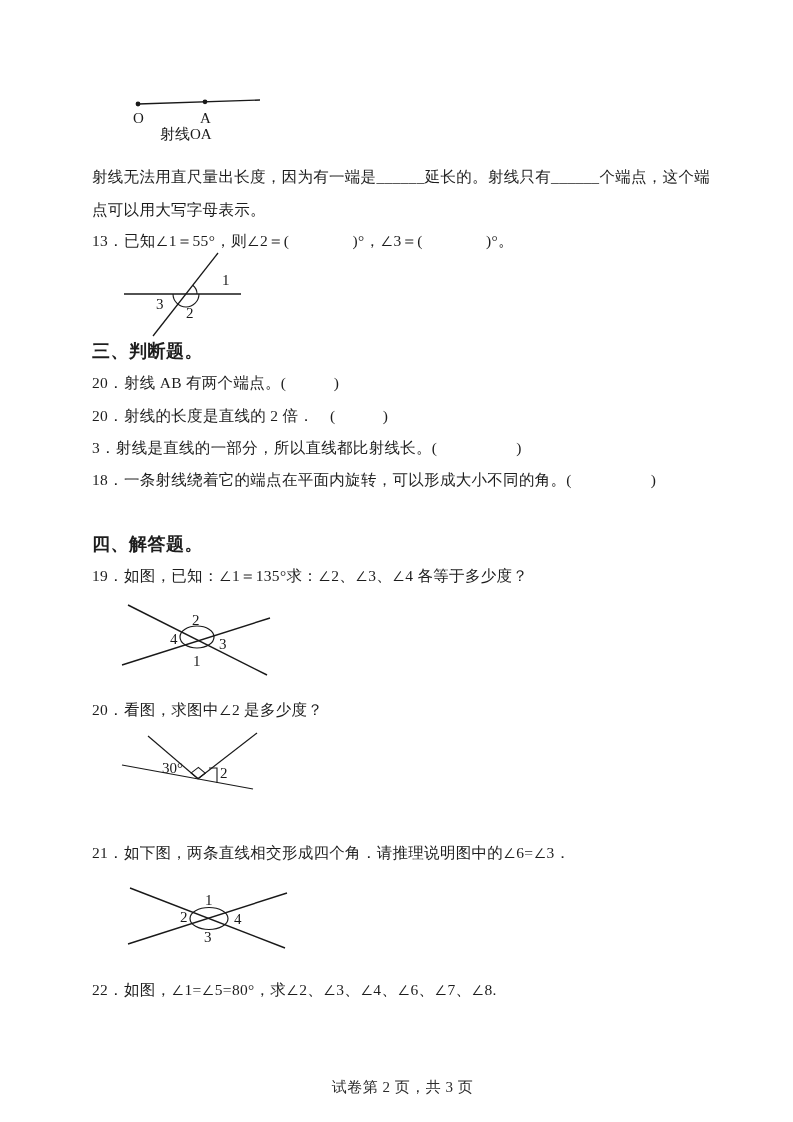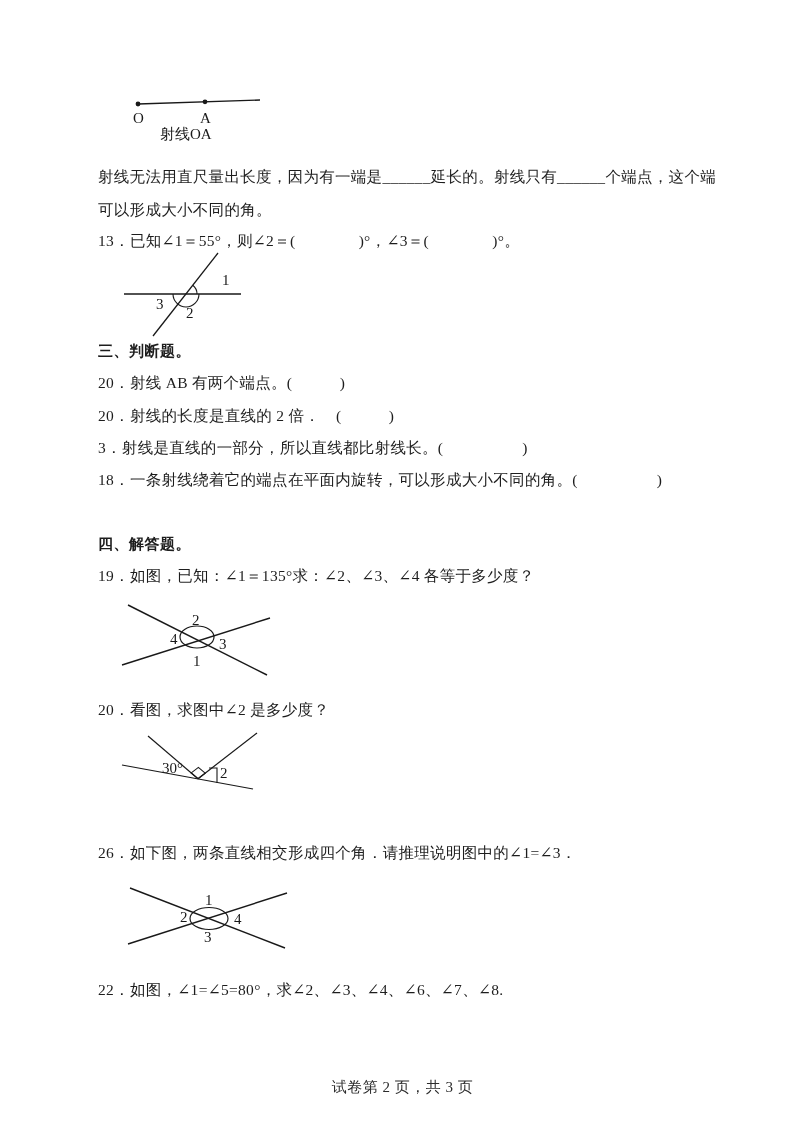--- a/index.html
+++ b/index.html
@@ -7,29 +7,30 @@
   .page {
     position:relative;
     width:793px; height:1122px;
     background:#ffffff;
     font-family:"Liberation Serif","DejaVu Serif",serif;
     color:#1d1d1d;
     overflow:hidden;
   }
   .line {
     position:absolute;
-    left:98px;
+    left:92px;
     font-size:15.5px;
     line-height:19px;
     white-space:pre;
     letter-spacing:0.3px;
+    font-family:Liberation Serif, serif;
   }
   .heading {
     font-weight:bold;
-    font-size:15px;
+    font-size:18px;
     letter-spacing:0.5px;
   }
   .fig { position:absolute; }
   .fig .stroke { stroke:#191919; fill:none; }
   .fig text {
     font-size:15px;
     fill:#191919;
     font-family:"Liberation Serif","DejaVu Serif",serif;
   }
   .fig .dot { fill:#191919; stroke:none; }
@@ -52,21 +53,21 @@
   <svg class="fig" style="left:120px; top:90px;" width="185" height="52" viewBox="0 0 185 52">
     <path class="stroke" stroke-width="1.4" d="M 18 14 L 140 10"></path>
     <circle class="dot" cx="18" cy="14" r="2.4"></circle>
     <circle class="dot" cx="85" cy="11.8" r="2.4"></circle>
     <text x="13" y="33">O</text>
     <text x="80" y="33">A</text>
     <text x="40" y="49">射线OA</text>
   </svg>
 
   <div class="line" style="top:167px">射线无法用直尺量出长度，因为有一端是______延长的。射线只有______个端点，这个端</div>
-  <div class="line" style="top:200px">可以形成大小不同的角。</div>
+  <div class="line" style="top:200px">点可以用大写字母表示。</div>
 
   <div class="line" style="top:231px">13．已知∠1＝55°，则∠2＝(　　　　)°，∠3＝(　　　　)°。</div>
 
   <svg class="fig" style="left:118px; top:247px;" width="135" height="95" viewBox="0 0 135 95">
     <path class="stroke" stroke-width="1.6" d="M 6 47 L 123 47"></path>
     <path class="stroke" stroke-width="1.3" d="M 35 89 L 100 6"></path>
     <path class="stroke" stroke-width="1.1" d="M 79 47 A 11 11 0 0 0 74.8 38.3"></path>
     <path class="stroke" stroke-width="1.1" d="M 55 47 A 13 13 0 0 0 81 47"></path>
     <text x="104" y="38">1</text>
     <text x="38" y="62">3</text>
@@ -99,21 +100,21 @@
   <svg class="fig" style="left:113px; top:727px;" width="150" height="72" viewBox="0 0 150 72">
     <path class="stroke" stroke-width="1.2" d="M 9 38 L 140 62"></path>
     <path class="stroke" stroke-width="1.2" d="M 85 51.7 L 35 9"></path>
     <path class="stroke" stroke-width="1.2" d="M 85 51.7 L 144 6"></path>
     <path class="stroke" stroke-width="1.1" d="M 85 51.7 L 78.2 45.9 L 85.4 40.4 L 92.2 46.2 Z"></path>
     <path class="stroke" stroke-width="1.1" d="M 96 41 L 104 41 L 104 56"></path>
     <text x="49" y="46">30°</text>
     <text x="107" y="51">2</text>
   </svg>
 
-  <div class="line" style="top:843px">26．如下图，两条直线相交形成四个角．请推理说明图中的∠1=∠3．</div>
+  <div class="line" style="top:843px">21．如下图，两条直线相交形成四个角．请推理说明图中的∠6=∠3．</div>
 
   <svg class="fig" style="left:123px; top:884px;" width="172" height="78" viewBox="0 0 172 78">
     <path class="stroke" stroke-width="1.4" d="M 7 4 L 162 64"></path>
     <path class="stroke" stroke-width="1.4" d="M 5 60 L 164 9"></path>
     <ellipse class="stroke" stroke-width="1.2" cx="86" cy="34.5" rx="19" ry="11"></ellipse>
     <text x="82" y="21">1</text>
     <text x="57" y="38">2</text>
     <text x="111" y="40">4</text>
     <text x="81" y="58">3</text>
   </svg>

